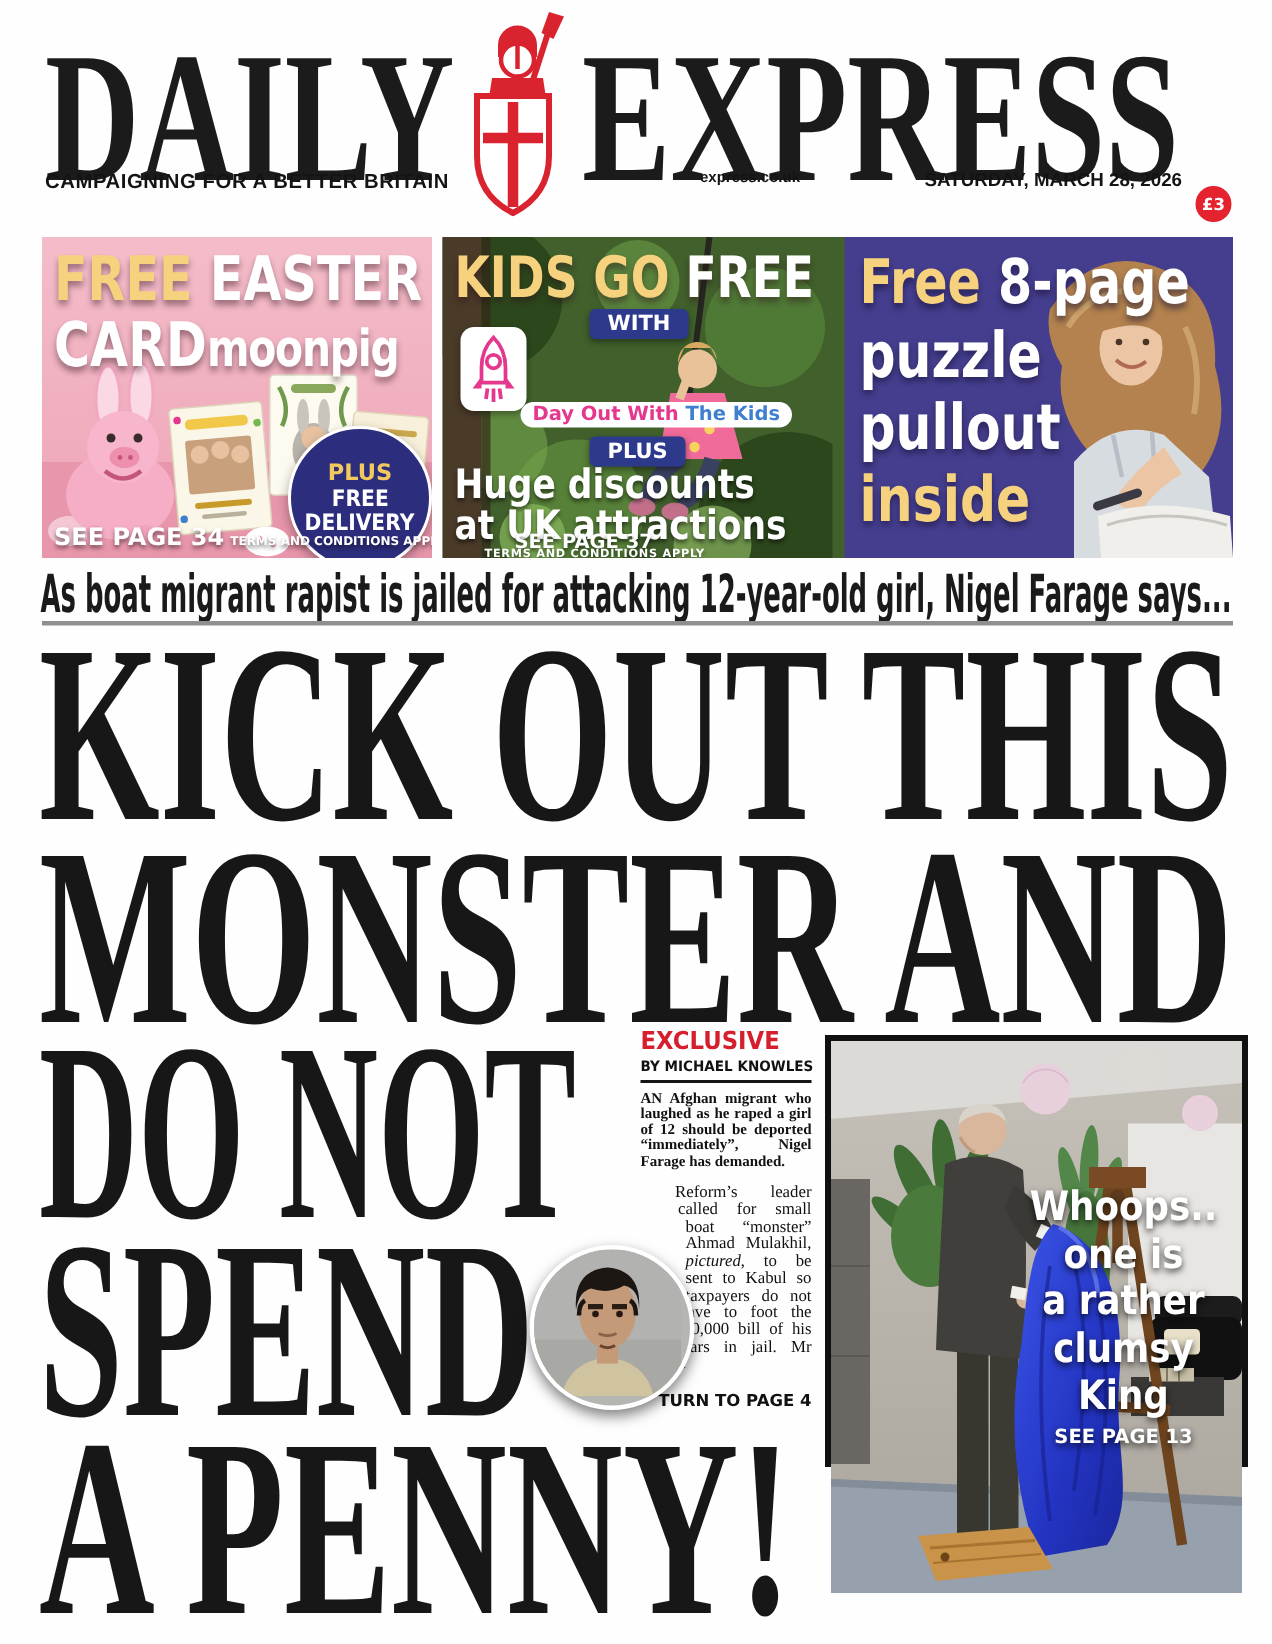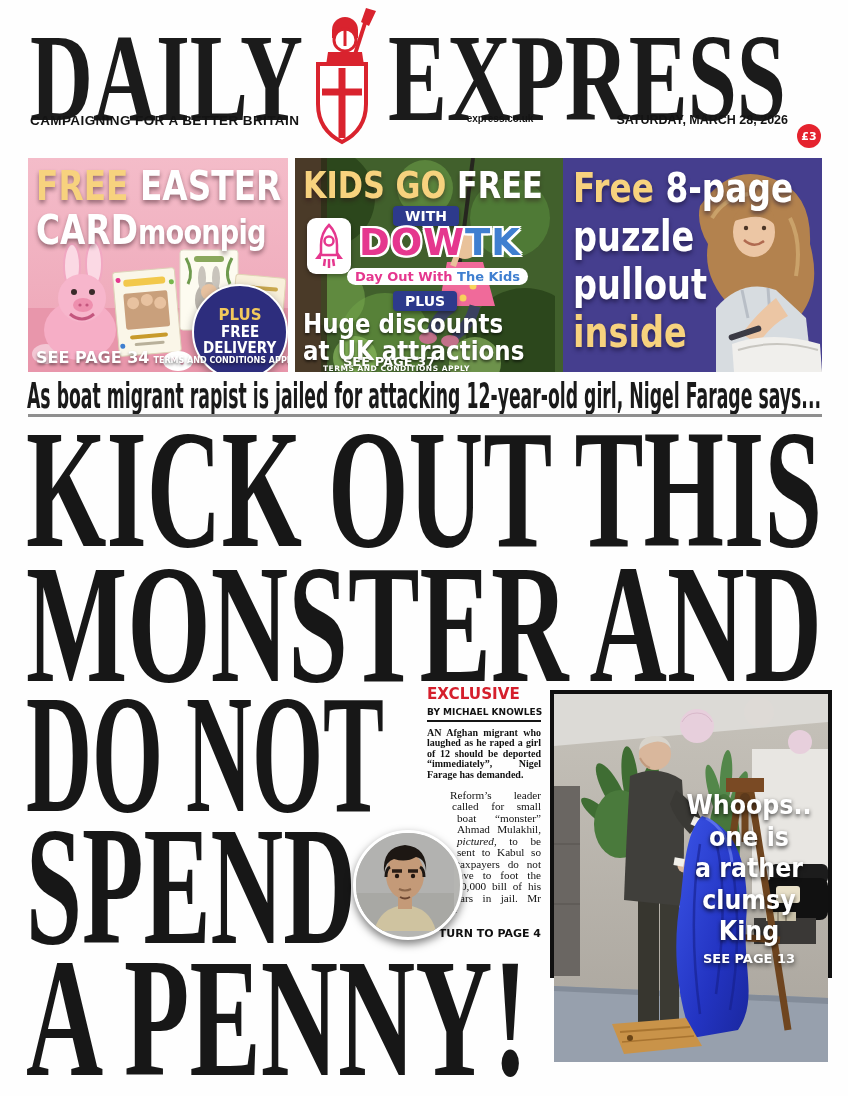--- a/index.html
+++ b/index.html
@@ -211,21 +211,20 @@
     <div class="rocket-badge">
       <svg width="34" height="46" viewBox="0 0 34 46">
         <path d="M17,2 q8,8 8,20 l0,10 -16,0 0,-10 q0,-12 8,-20Z" fill="none" stroke="#e5378e" stroke-width="2.5"></path>
         <circle cx="17" cy="18" r="4.5" fill="none" stroke="#e5378e" stroke-width="2.5"></circle>
         <path d="M9,28 l-6,8 6,0 Z M25,28 l6,8 -6,0 Z" fill="#e5378e"></path>
         <line x1="13" y1="36" x2="12" y2="43" stroke="#e5378e" stroke-width="2.5"></line>
         <line x1="17" y1="36" x2="17" y2="45" stroke="#e5378e" stroke-width="2.5"></line>
         <line x1="21" y1="36" x2="22" y2="43" stroke="#e5378e" stroke-width="2.5"></line>
       </svg>
     </div>
-    <div class="dowtk-letters"><span class="lpink">D</span><span class="lpink">O</span><span class="lpink">W</span><span class="lblue">T</span><span class="lblue">K</span></div>
     <div class="dowtk-sub"><span class="lpink">Day Out With</span> <span class="lblue">The Kids</span></div>
     <div class="navy-pill" style="left:98px;top:133px;">PLUS</div>
     <div class="kids-small" style="left:8px;top:150px;font-size:27px;transform:scaleX(.85);transform-origin:left top;">Huge discounts</div>
     <div class="kids-small" style="left:8px;top:177px;font-size:27px;transform:scaleX(.85);transform-origin:left top;">at UK attractions</div>
     <div class="kids-small" style="left:48px;top:196px;font-size:13px;">SEE PAGE 37</div>
     <div class="kids-small" style="left:28px;top:206px;font-size:7.5px;letter-spacing:.5px;">TERMS AND CONDITIONS APPLY</div>
   </div>
 
   <div class="promo promo-puzzle">
     <svg class="bg" style="left:auto;right:0;" width="150" height="214" viewBox="0 0 150 214">

